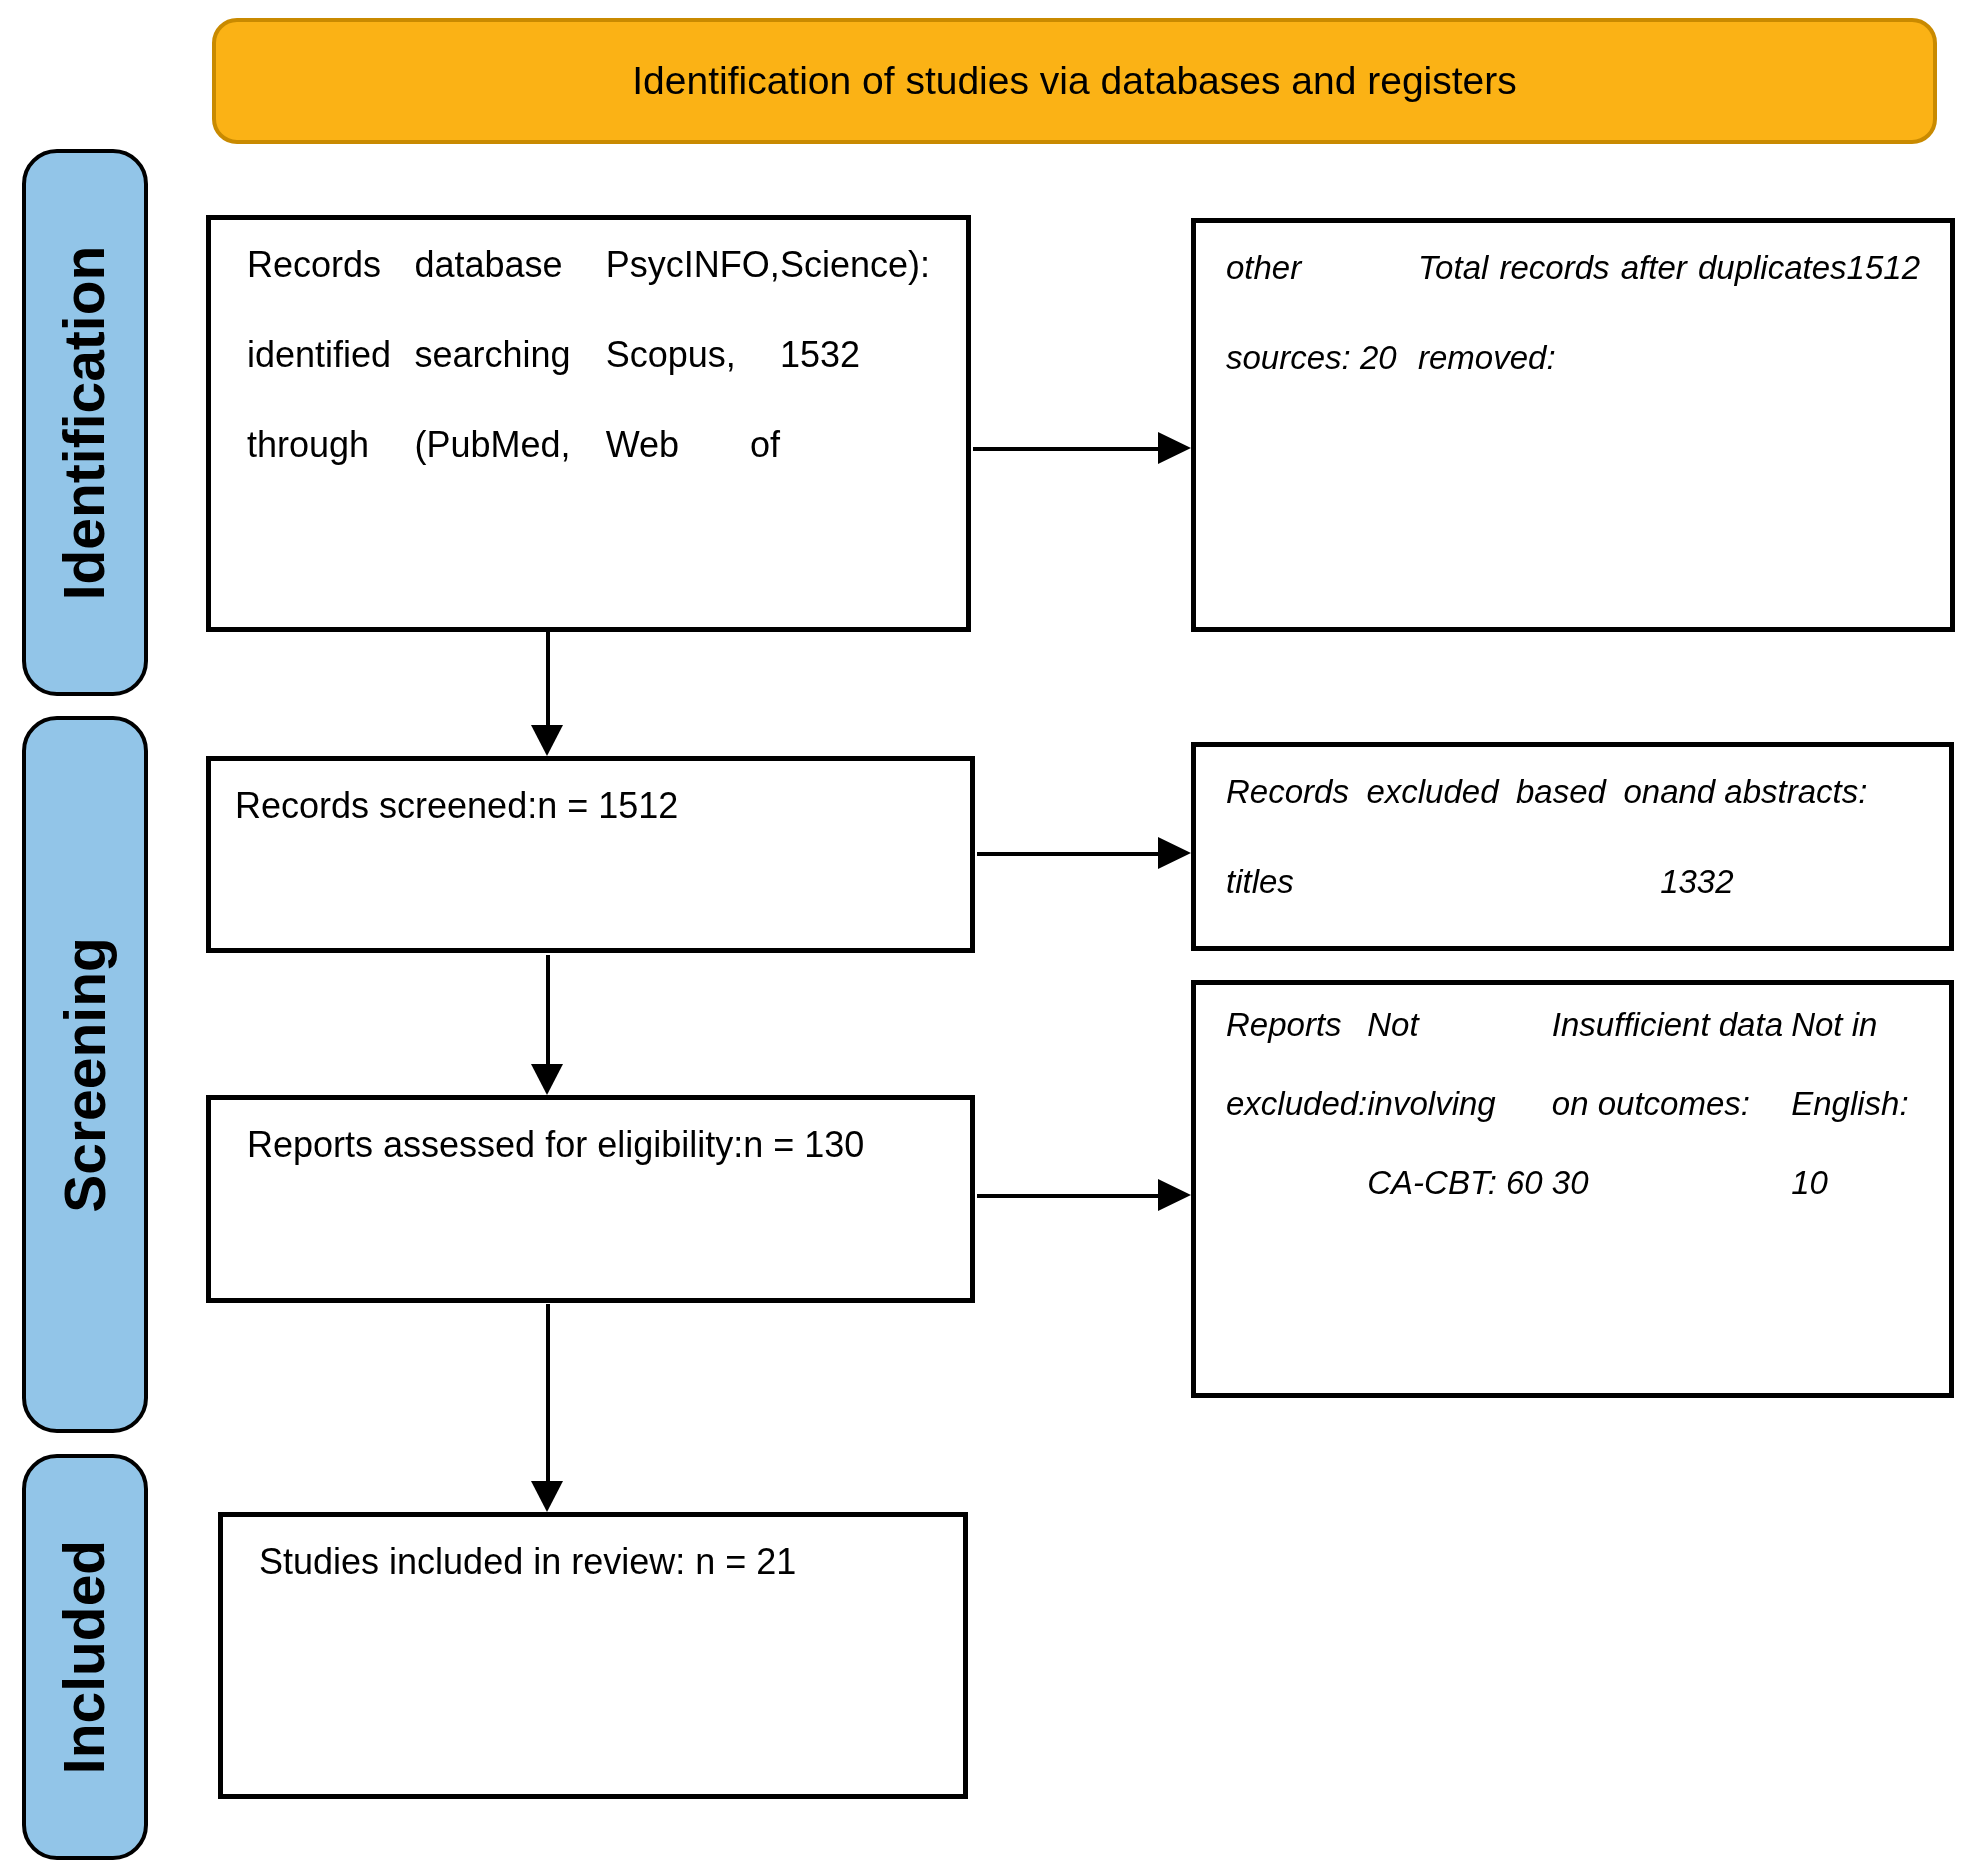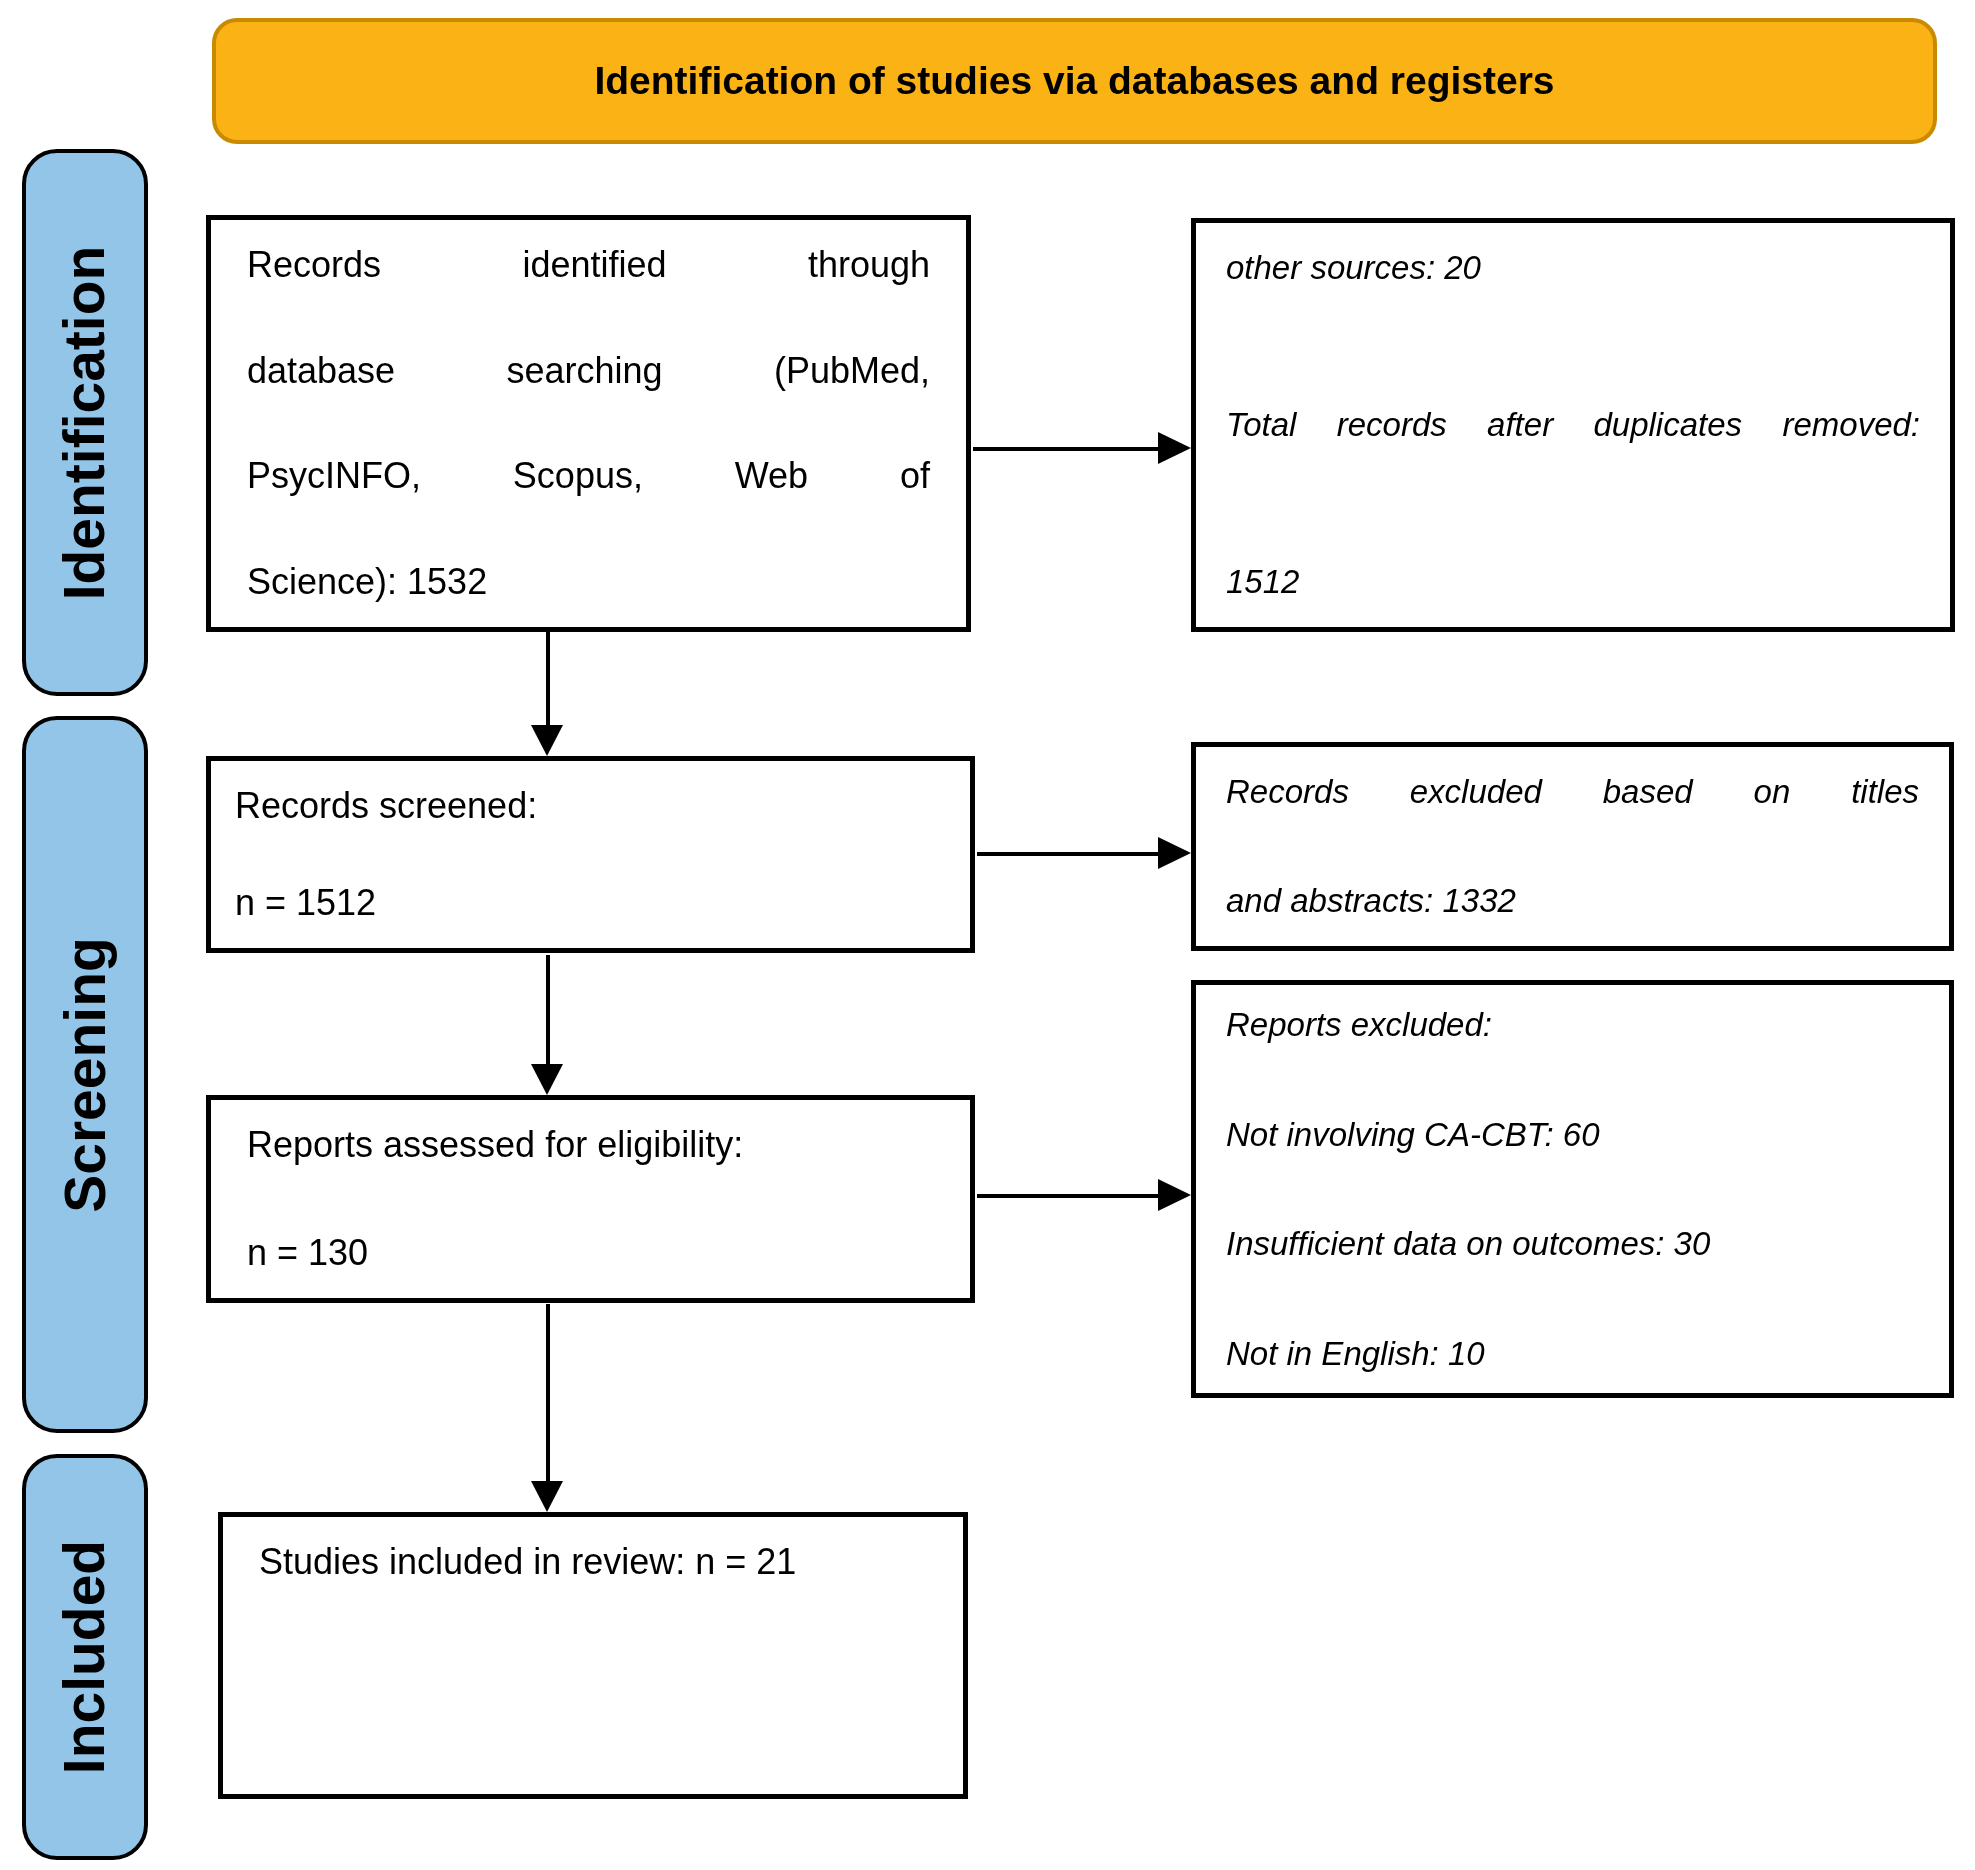--- a/index.html
+++ b/index.html
@@ -6,38 +6,38 @@
   .canvas{
     position:relative; width:1975px; height:1870px; background:#ffffff;
     font-family:"Liberation Sans","DejaVu Sans",sans-serif; color:#000;
   }
   
   .banner{
     position:absolute; left:212px; top:18px; width:1725px; height:126px;
     background:#FBB215; border:4.8px solid #C98A00; border-radius:25px;
     box-sizing:border-box; display:flex; align-items:center; justify-content:center;
   }
-  .banner span{font-weight:bold; font-size:39px;}
+  .banner span{font-weight:normal; font-size:39px;}
   
   .stage{
     position:absolute; left:21.5px; width:126px; background:#92C5E8;
     border:4.8px solid #000; border-radius:35px; box-sizing:border-box;
     display:flex; align-items:center; justify-content:center; overflow:hidden;
   }
   .stage .vtext{
     transform:rotate(-90deg); white-space:nowrap;
     font-weight:bold; font-size:57px;
   }
   #stage-identification{top:149px; height:547px;}
   #stage-screening{top:716px; height:717px;}
   #stage-included{top:1454px; height:406px;}
   
   .fbox{
     position:absolute; background:#fff; border:5.4px solid #000; box-sizing:border-box;
-    display:flex; flex-direction:column; justify-content:space-between;
+    display:flex; flex-direction:row; justify-content:flex-start;
     font-size:36px; line-height:90px; padding:0 36px;
   }
   .fbox.italic{font-style:italic; font-size:33px; padding:0 30px;}
   .jline{text-align:justify; text-align-last:justify;}
   .lline{text-align:left;}
   #box-records-identified{left:206px;  top:215px;  width:765px; height:417px;}
   #box-additional-records{left:1191px; top:218px;  width:764px; height:414px;}
   #box-records-screened {left:206px;  top:756px; width:769px; height:197px;padding-left:24px;}
   #box-records-excluded {left:1191px; top:742px; width:763px; height:209px;}
   #box-reports-assessed {left:206px;  top:1095px; width:769px; height:208px;}

